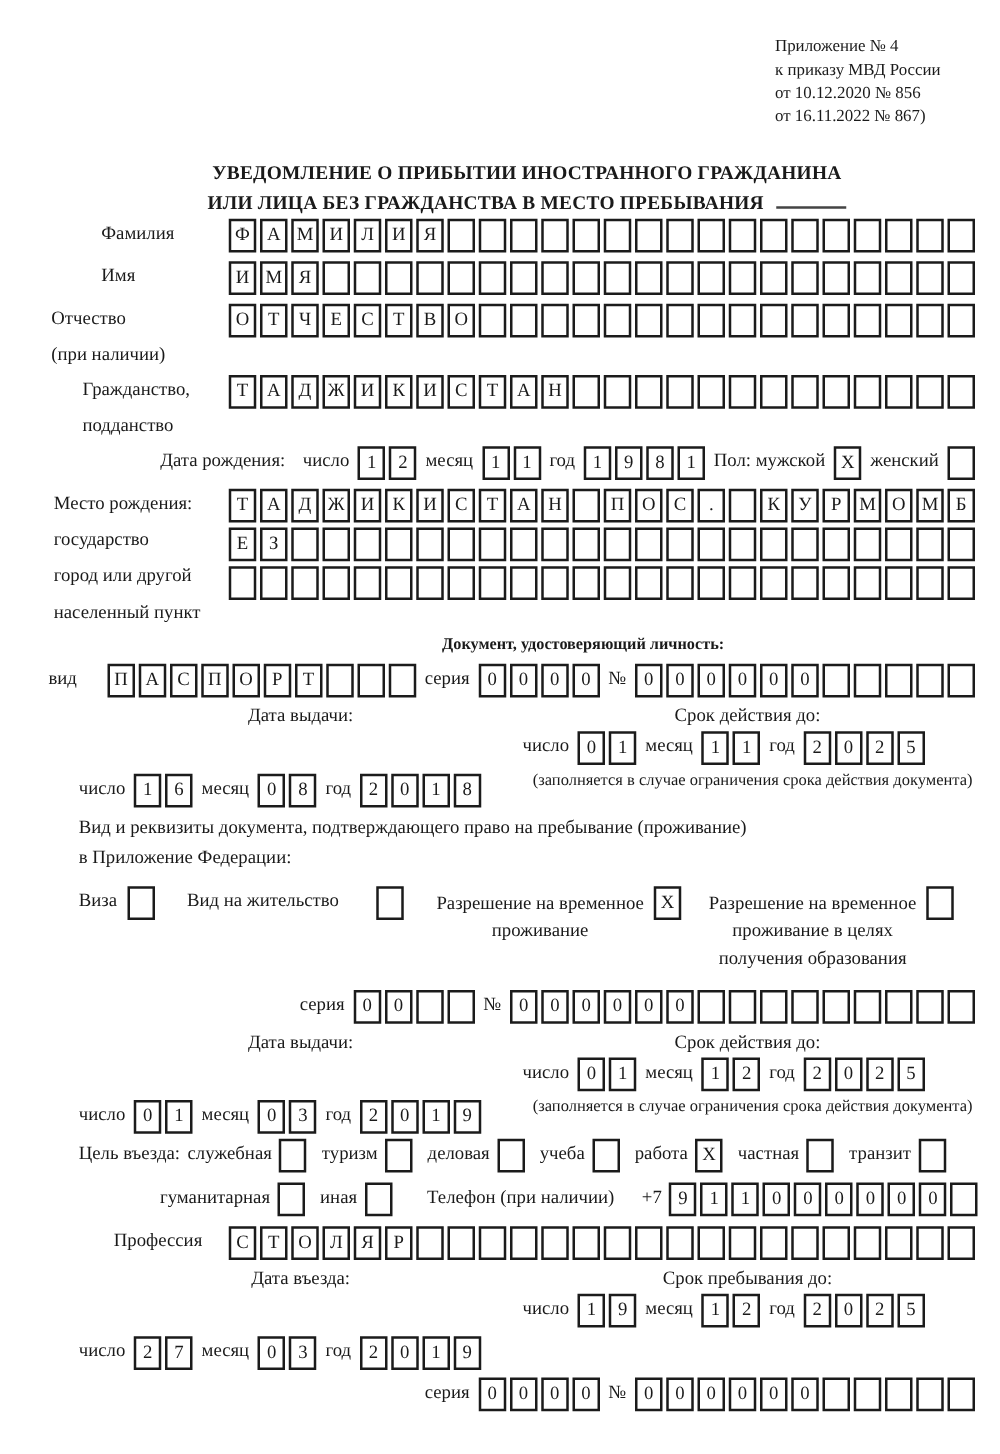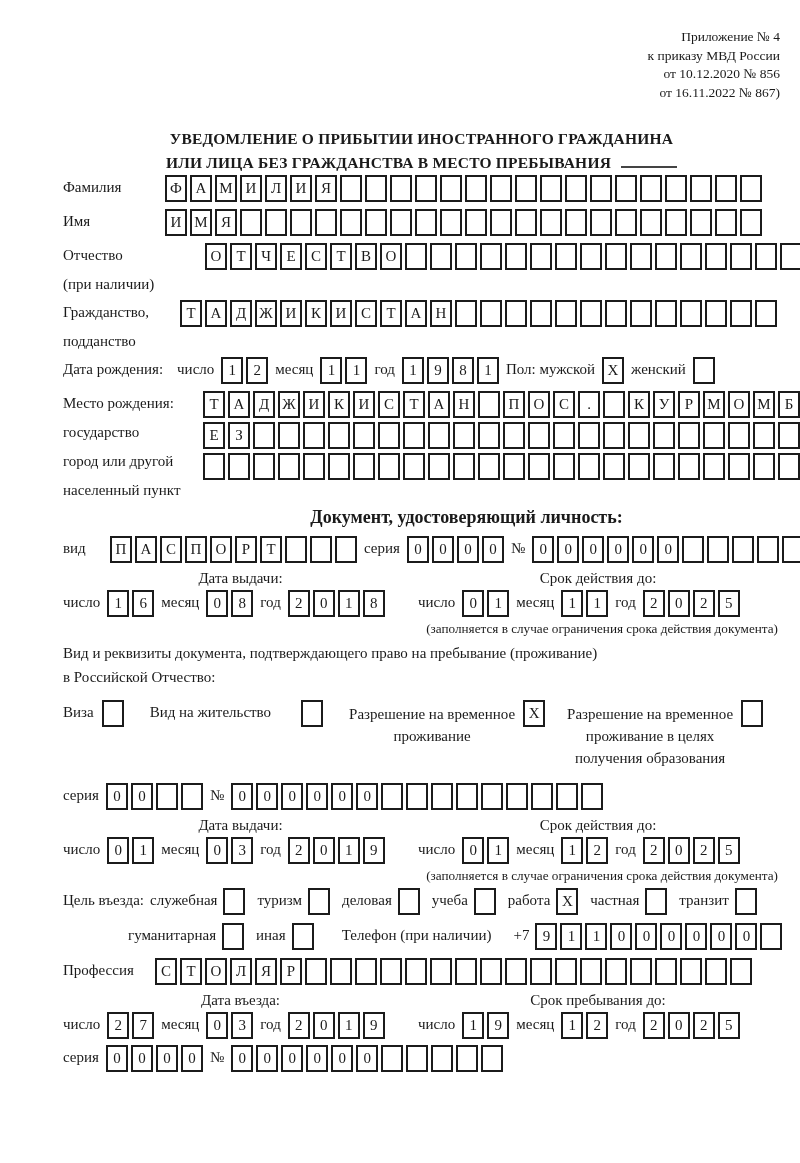--- a/index.html
+++ b/index.html
@@ -5,55 +5,55 @@
   * { margin:0; padding:0; box-sizing:border-box; }
   html,body { background:#ffffff; }
   body {
     width:800px; min-height:1163px;
     font-family:"Liberation Serif","DejaVu Serif",serif;
     color:#1a1a1a;
   }
   .page { padding:28px 20px 40px 63px; width:800px; min-height:1163px; }
 
   
-  .ref-block { margin-left:557px; font-size:13.5px; line-height:1.38;text-align:right; }
+  .ref-block { margin-left:557px; font-size:13.5px; line-height:1.38; }
   .ref-block .grp2 { margin-top:5px; }
   .forma { text-align:right; font-weight:bold; font-size:15px; margin:26px 33px 0 0; letter-spacing:.5px; }
 
   
   .title { text-align:center; font-weight:bold; font-size:15.5px; line-height:1.55; margin-top:24px; letter-spacing:.2px; }
   .tunder { display:inline-block; width:56px; border-bottom:2px solid #444; height:.9em; margin-left:10px; }
   .sec-heading { font-weight:bold; font-size:14.6px; margin:22px 0 16px 3px; letter-spacing:.2px; }
 
   
   .boxrow { display:inline-flex; gap:3px; vertical-align:middle; flex-shrink:0; }
   .box {
     width:22px; height:27px; border:2px solid #1b1b1b; background:#fff;
     display:inline-flex; align-items:center; justify-content:center;
     font-size:15px; line-height:1; flex-shrink:0;
   }
-  .frow { display:flex; align-items:flex-start; margin-bottom:7px; }
+  .frow { display:flex; align-items:flex-start; margin-bottom:7px;justify-content:flex-end; }
   .flabel { font-size:15px; padding-top:4px; flex-shrink:0; }
   .flabel .l2 { display:block;margin-top:12px; }
   .w100 { width:102px; } .w142 { width:142px; } .w115 { width:117px; }
   .w139 { width:140px; } .w92 { width:92px; } .w47 { width:47px; }
   .stackrows { display:flex; flex-direction:column; gap:4px; }
 
   .inlbl { font-size:15px; margin:0 7px; padding-top:4px; }
   .inlbl.first { margin-left:0; }
 
   
-  .doc-heading { text-align:center; font-weight:bold; font-size:18px; margin:8px 0 8px 90px; }
+  .doc-heading { text-align:center; font-weight:bold; font-size:13px; margin:8px 0 8px 90px; }
 
   
   .daterow { display:flex; margin-bottom:4px; }
   .datecol { display:flex; flex-direction:column; }
   .datecol .dhead { font-size:15px; text-align:center; margin-bottom:3px; }
   .dateline { display:flex; align-items:flex-start; white-space:nowrap; }
-  .dcl { width:355px; }
+  .dcl { width:355px;gap:34px; }
   .dcr { width:360px; }
   .note { font-size:13.2px; margin-top:4px; }
   .note.right { text-align:right; margin-right:0px; }
 
   .plain { font-size:15px; line-height:1.65; }
 
   
   .ckband { display:flex; align-items:flex-start; margin:10px 0 14px 0; width:717px; }
   .ckitem { display:flex; align-items:flex-start; }
   .cklabel { font-size:15px; padding-top:4px; }
@@ -413,21 +413,21 @@
             <span class="box">0</span>
             <span class="box">2</span>
             <span class="box">5</span>
           </span>
       </div>
       <div class="note right">(заполняется в случае ограничения срока действия документа)</div>
     </div>
   </div>
 
   <div class="plain">Вид и реквизиты документа, подтверждающего право на пребывание (проживание)</div>
-  <div class="plain">в Российской Отчество:</div>
+  <div class="plain">в Приложение Федерации:</div>
 
   <div class="ckband">
     <div class="ckitem" style="margin-right:26px;">
       <span class="cklabel ckgap">Виза</span>
       <span class="boxrow">
           <span class="box"></span>
         </span>
     </div>
     <div class="ckitem" style="margin-right:26px;gap:22px;">
       <span class="cklabel ckgap">Вид на жительство</span>

